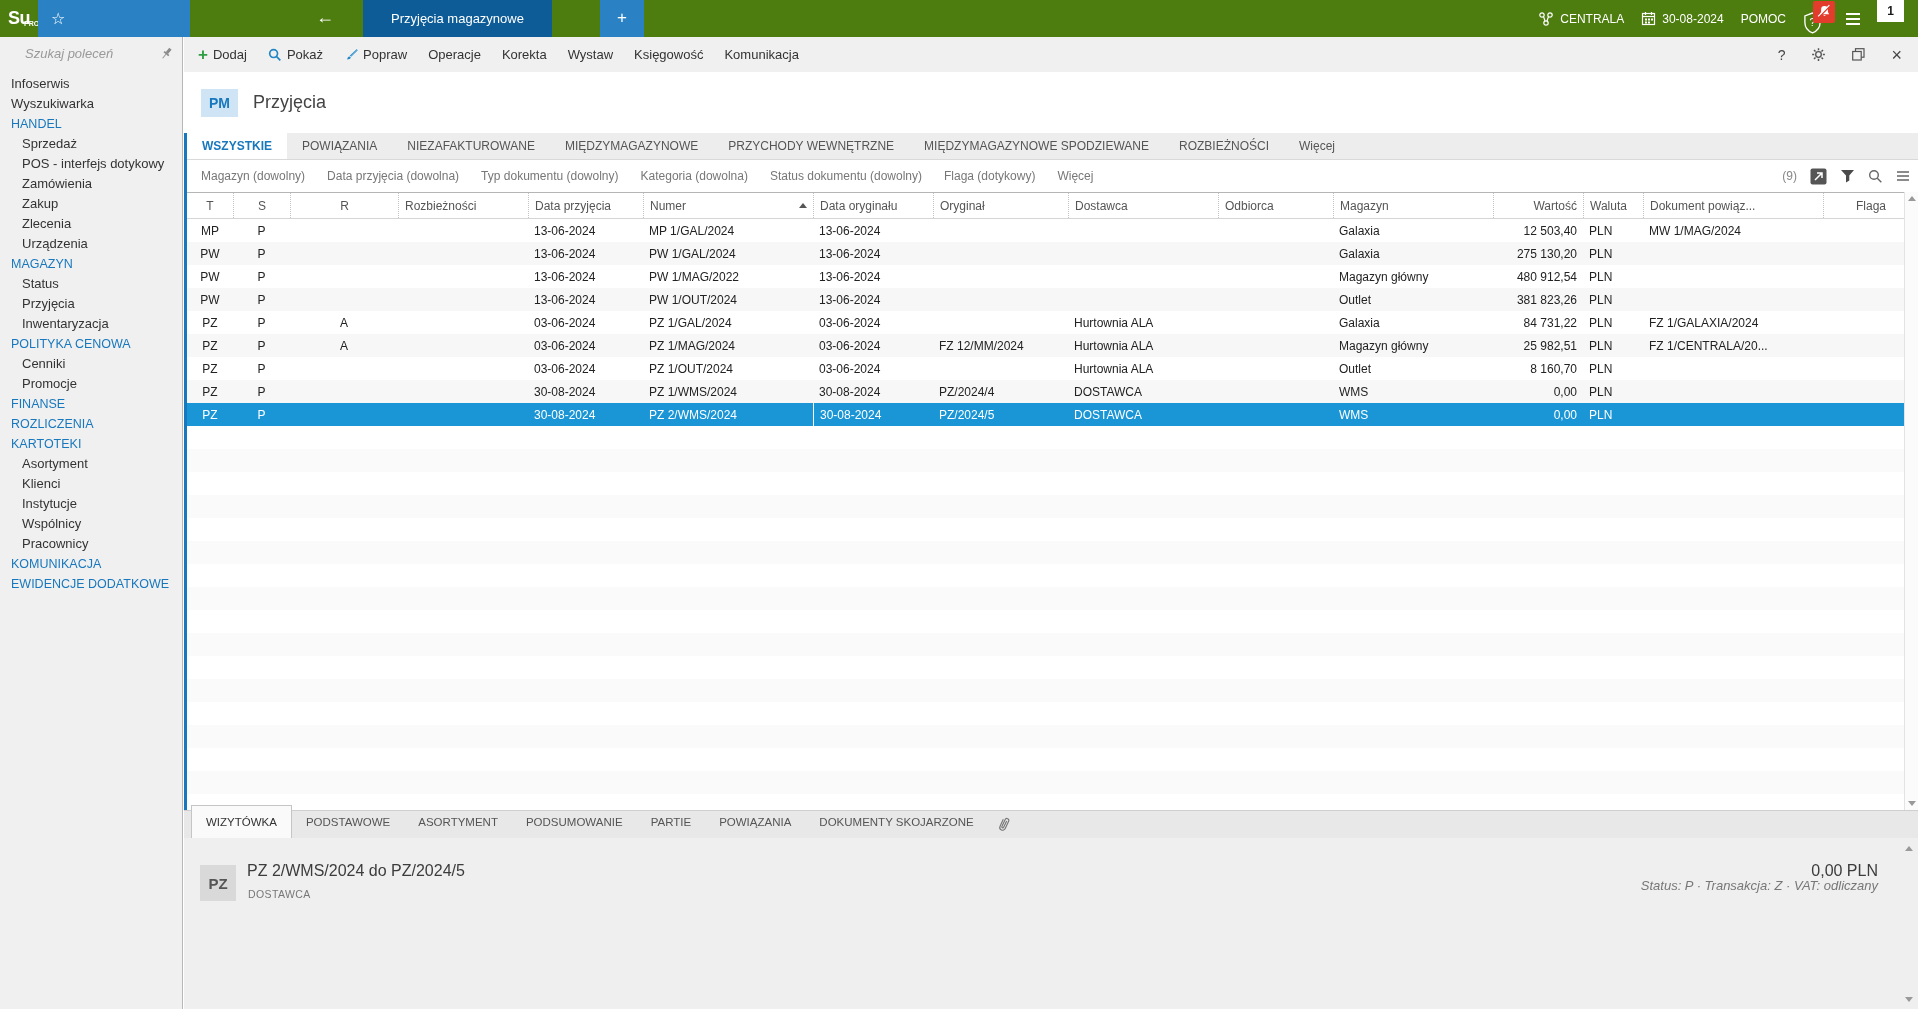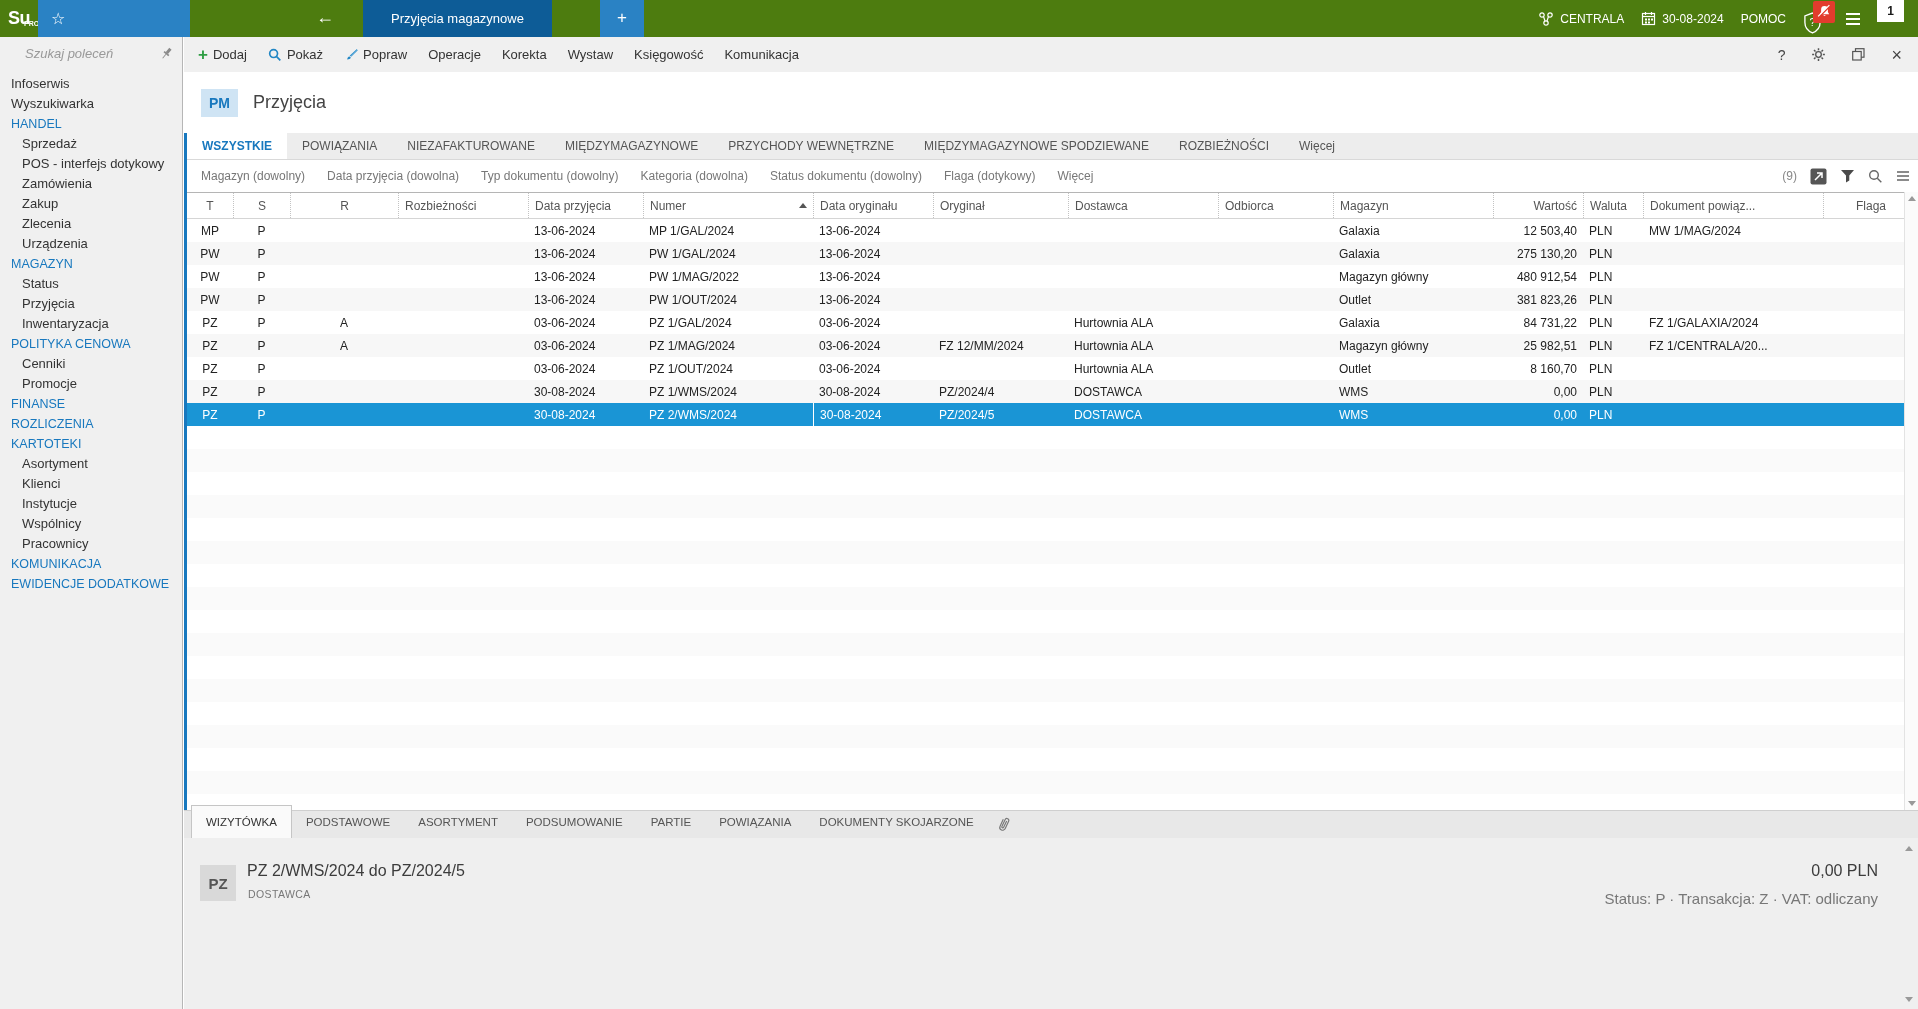--- a/index.html
+++ b/index.html
@@ -78,21 +78,21 @@
   .bottom-tabs { position:absolute; left:0; right:0; top:773px; height:28px; background:#e8e8e8; border-top:1px solid #cfcfcf; display:flex; align-items:flex-end; padding-left:7px; font-size:11.5px; color:#555; }
   .btab { height:27px; padding:16px 14px; display:flex; align-items:center; white-space:nowrap; cursor:default; }
   .btab.active { background:#fafafa; border:1px solid #c5c5c5; border-bottom:none; color:#333; }
   .clip-wrap { height:27px; display:flex; align-items:center; padding:0 8px; }
 
   .detail { position:absolute; left:0; right:0; top:801px; bottom:0; background:#efefef; }
   .d-badge { position:absolute; left:16px; top:27px; width:36px; height:36px; background:#d9d9d9; color:#555; font-weight:bold; font-size:15px; display:flex; align-items:center; justify-content:center; }
   .d-title { position:absolute; left:63px; top:24px; font-size:16px; color:#3c3c3c; }
   .d-sub { position:absolute; left:64px; top:50px; font-size:10.5px; color:#777; letter-spacing:.4px; }
   .d-amount { position:absolute; right:40px; top:24px; font-size:16px; color:#3c3c3c; }
-  .d-status { position:absolute; right:40px; top:52px; font-size:15px; color:#777; }
+  .d-status { position:absolute; right:40px; top:40px; font-size:13px; color:#777;font-style:italic; }
   .d-scroll-up { position:absolute; right:5px; top:8px; }
   .d-scroll-down { position:absolute; right:5px; bottom:7px; }
   svg { display:block; }
 </style>
 </head>
 <body>
 
 <div class="topbar">
   <div class="logo"><span>Su</span><span class="sup">PRO</span></div>
   <div class="fav-zone">

